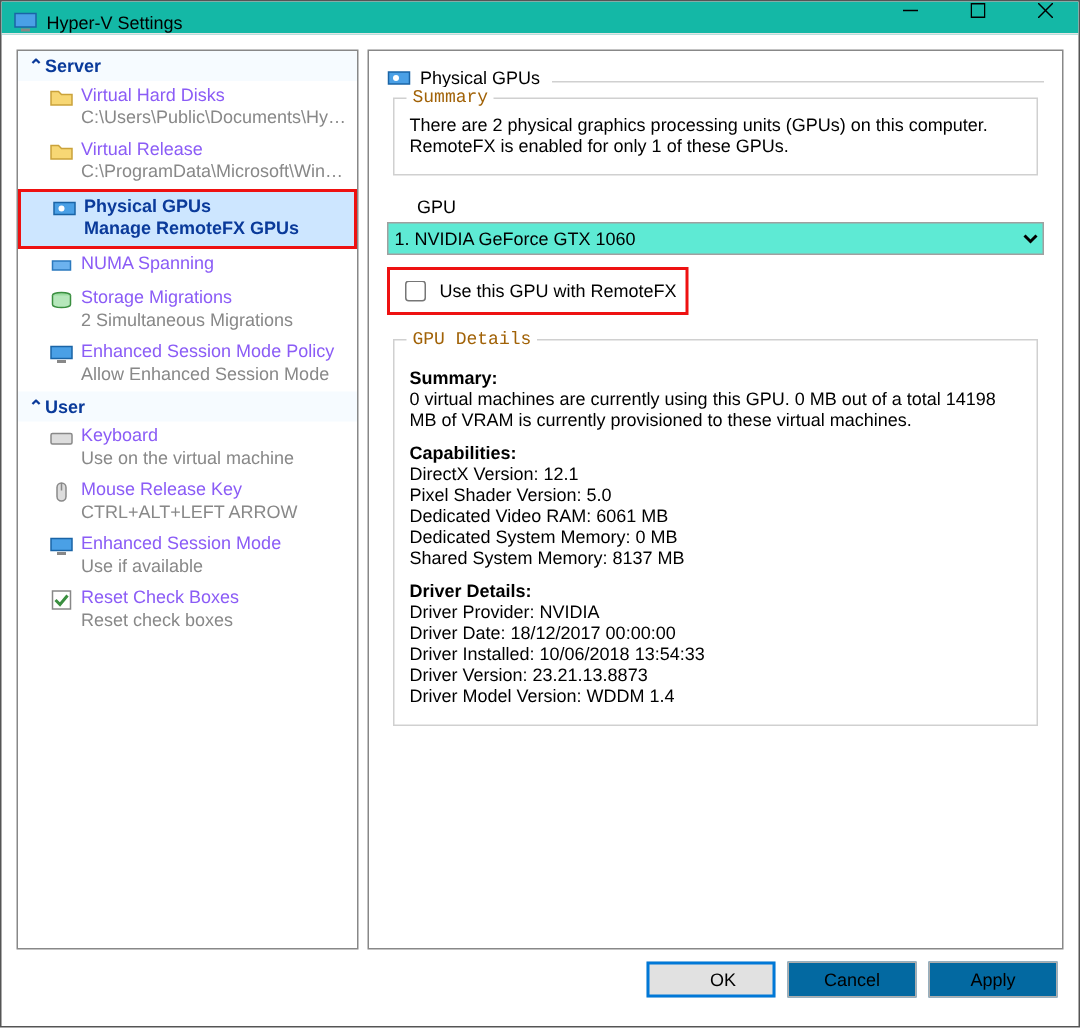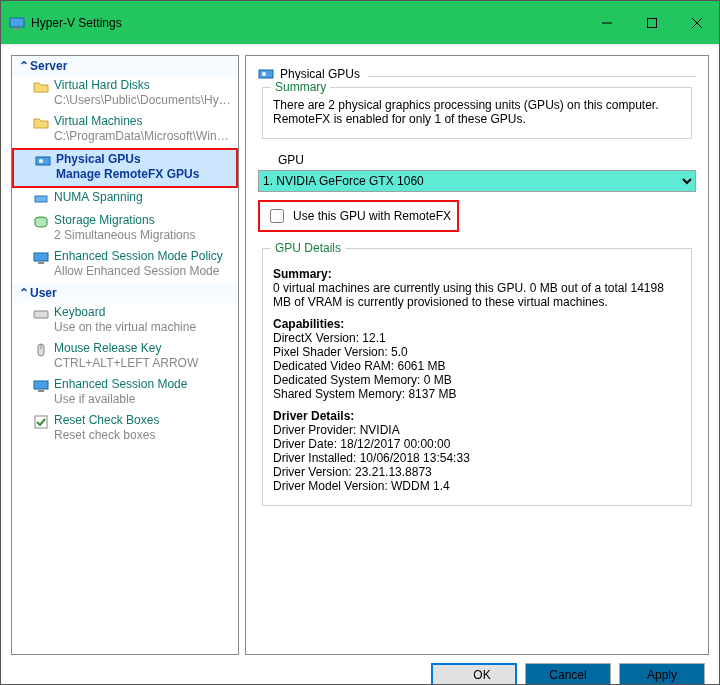--- a/index.html
+++ b/index.html
@@ -9,23 +9,23 @@
     font-size: 12px;
     background: #fff;
     color: #000;
     width: 720px;
     height: 685px;
     overflow: hidden;
     border: 1px solid #555;
   }
   .titlebar {
     display: flex;
-    align-items: center;
-    height: 44px;
-    background: #22c55e;
+    align-items: flex-end;
+    height: 22px;
+    background: #14b8a6;
     border-bottom: 1px solid #e5e5e5;
     padding-left: 8px;
   }
   .titlebar .title-icon {
     width: 16px; height: 16px;
     margin-right: 6px;
   }
   .titlebar .title { flex: 1; }
   .winbtn {
     width: 45px; height: 30px;
@@ -75,21 +75,21 @@
   .nav-icon-box {
     width: 18px; flex: 0 0 18px;
     display: flex; align-items: center; justify-content: center;
     margin-right: 4px;
     margin-top: 1px;
   }
   .nav-icon {
     width: 16px; height: 16px;
   }
   .nav-text { flex: 1; overflow: hidden; }
-  .nav-title { color: #0f766e; white-space: nowrap; overflow: hidden; text-overflow: ellipsis; }
+  .nav-title { color: #8b5cf6; white-space: nowrap; overflow: hidden; text-overflow: ellipsis; }
   .nav-sub   { color: #888; white-space: nowrap; overflow: hidden; text-overflow: ellipsis; }
   .nav-item.selected {
     background: #cde6ff;
   }
   .nav-item.selected .nav-title,
   .nav-item.selected .nav-sub {
     color: #0a3a9a;
     font-weight: bold;
   }
   .red-box { border: 2px solid #e11; }
@@ -97,21 +97,22 @@
     border: 1px solid #d0d0d0;
     margin: 10px 4px 14px 4px;
     padding: 10px 10px 12px 10px;
     position: relative;
   }
   .groupbox > .gb-label {
     position: absolute;
     top: -8px; left: 8px;
     background: #fff;
     padding: 0 4px;
-    color: #15803d;
+    color: #a16207;
+    font-family: Liberation Mono, monospace;
   }
   .page-title-row {
     display: flex; align-items: center; gap: 6px;
     margin: 4px 0 2px 0;
   }
   .page-title-text { color: #000; }
   .hr {
     height: 1px; background: #d0d0d0;
     margin-left: 110px;
     margin-top: -8px;
@@ -202,21 +203,21 @@
       </span>
     </div>
 
     <div class="nav-item">
       <span class="nav-icon-box">
           <svg class="nav-icon" viewBox="0 0 16 16">
             <path d="M1 4h5l2 2h7v7H1z" fill="#f7d774" stroke="#caa23a"></path>
           </svg>
         </span>
       <span class="nav-text">
-        <div class="nav-title">Virtual Machines</div>
+        <div class="nav-title">Virtual Release</div>
         <div class="nav-sub">C:\ProgramData\Microsoft\Windo…</div>
       </span>
     </div>
 
     <div class="red-box">
       <div class="nav-item selected">
         <span class="nav-icon-box">
             <svg class="nav-icon" viewBox="0 0 16 16">
               <rect x="1" y="4" width="14" height="8" fill="#4aa0e6" stroke="#1a64a6"></rect>
               <circle cx="6" cy="8" r="2" fill="#fff"></circle>

